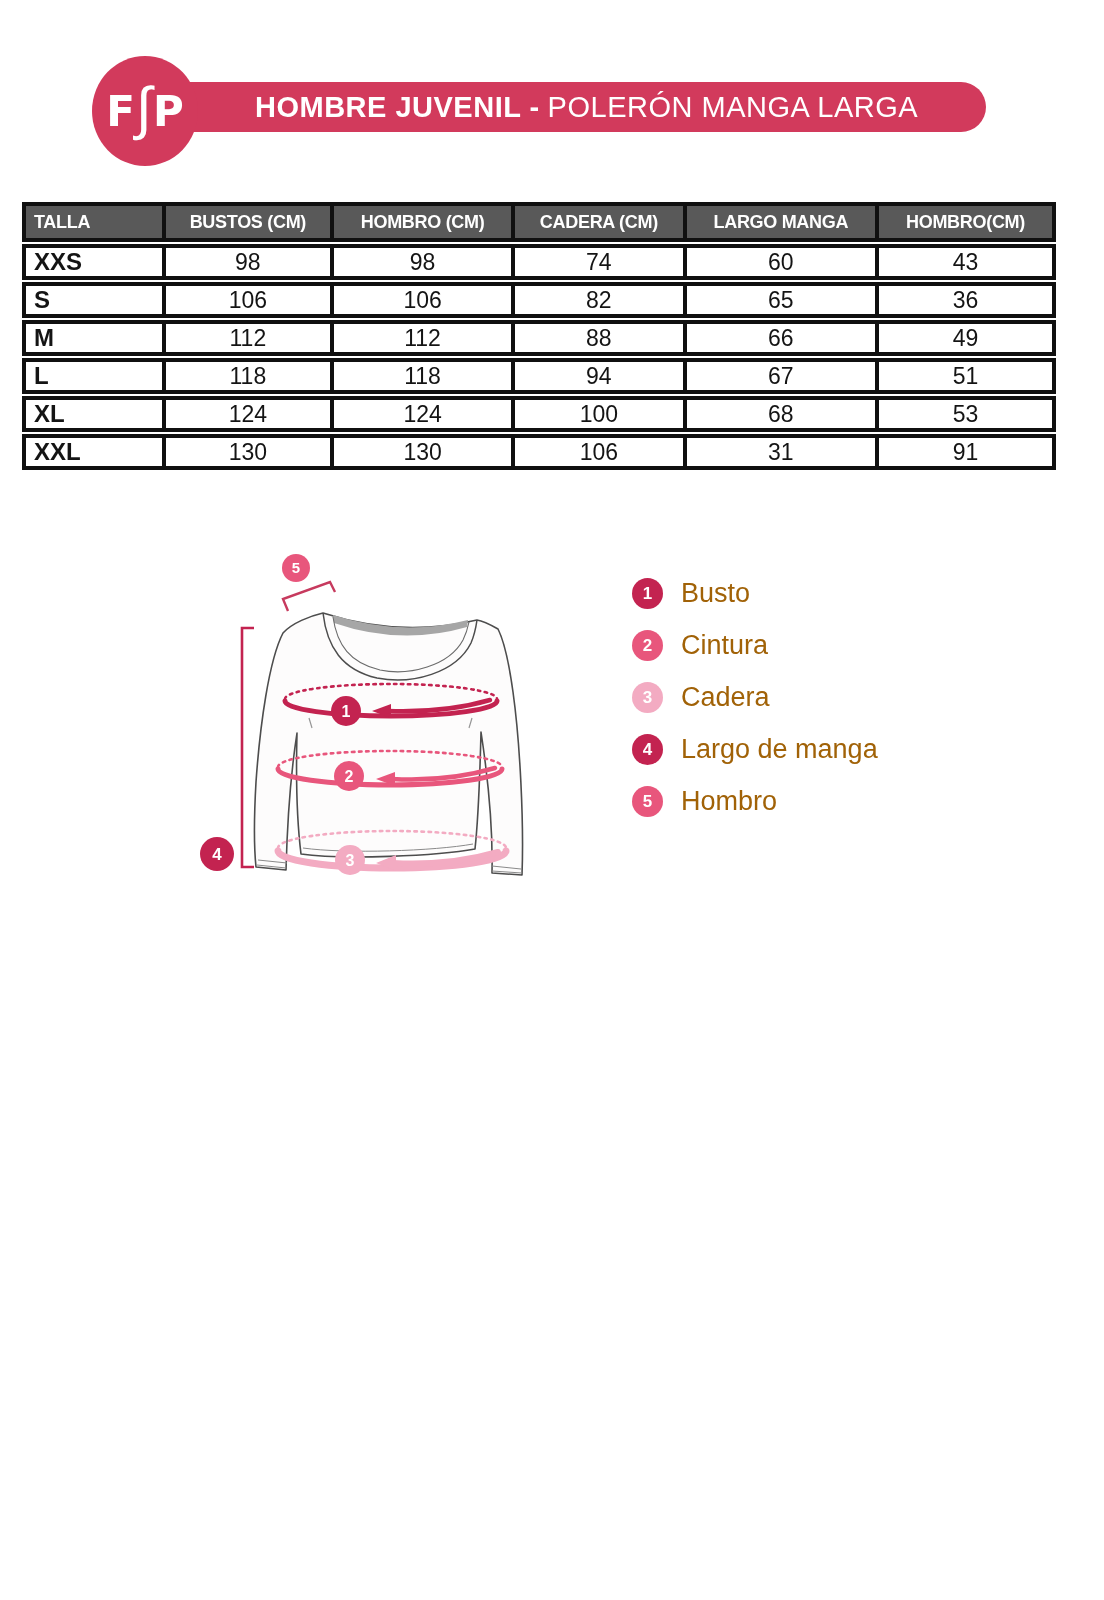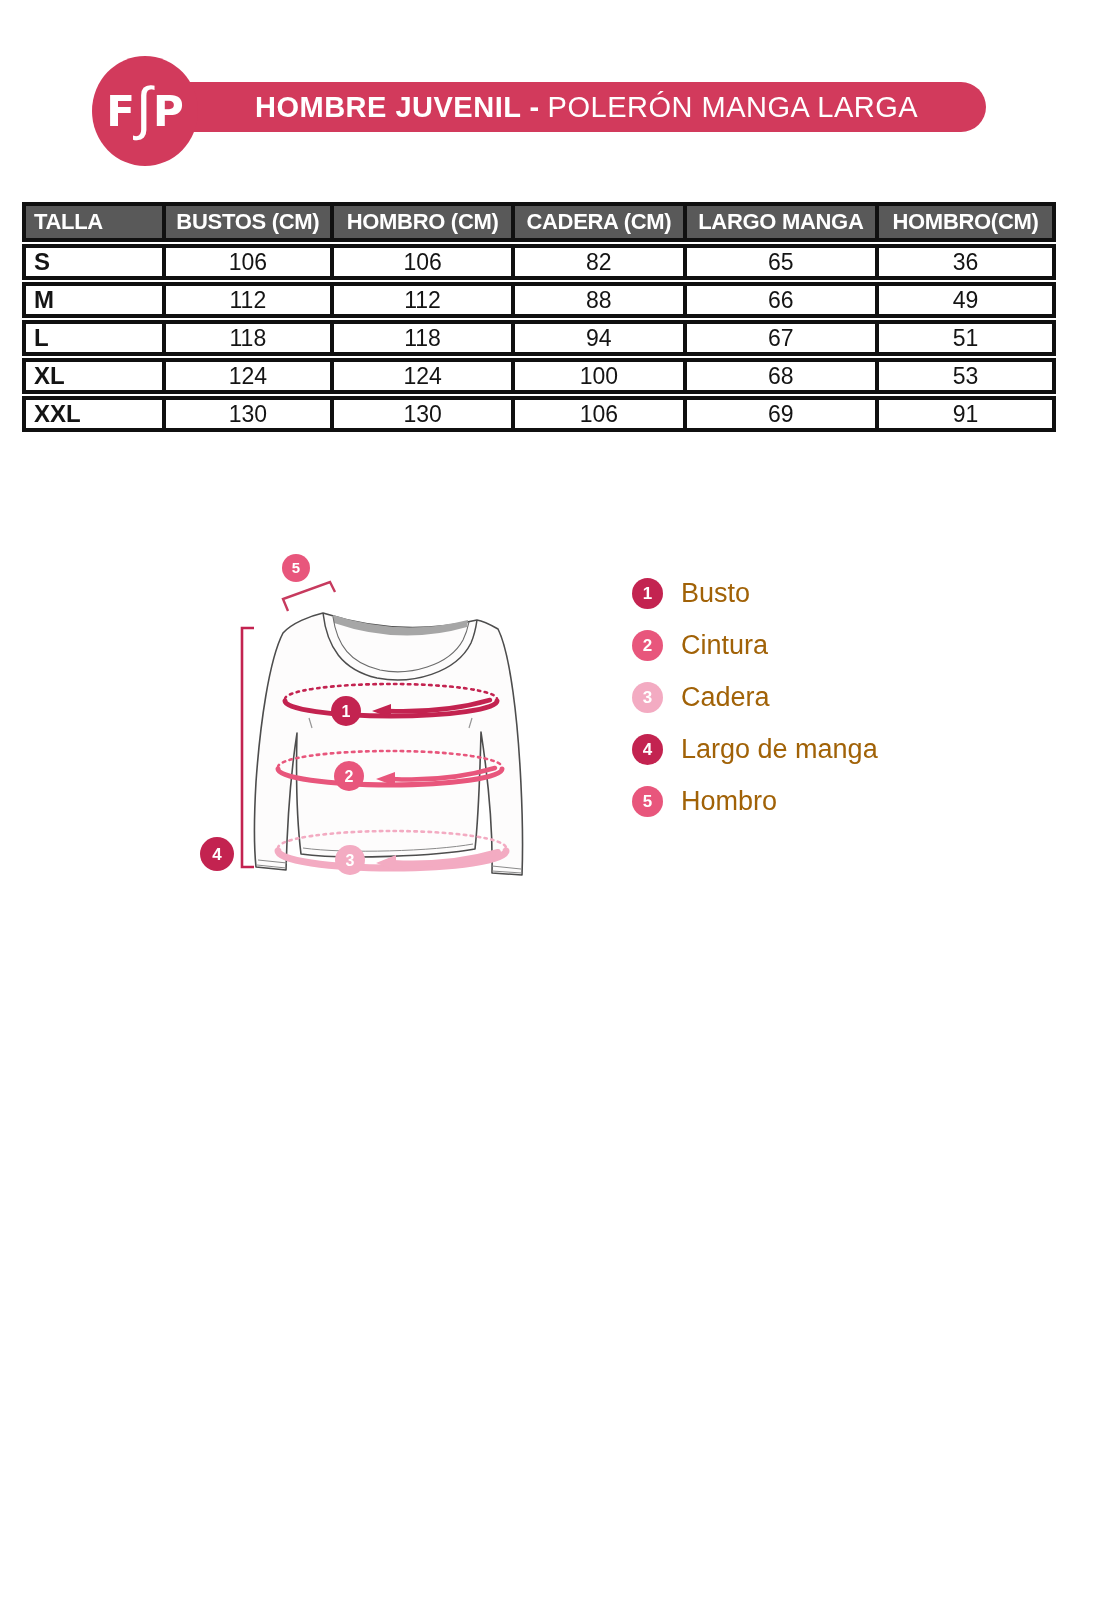--- a/index.html
+++ b/index.html
@@ -30,21 +30,21 @@
   }
   .logo-f,.logo-p{font-size:42px;font-weight:600;}
   .logo-int{font-size:58px;font-weight:300;margin:0 1px 6px 1px;line-height:1;}
 
   
   table.size{
     position:absolute;left:22px;top:200px;width:1034px;
     border-collapse:separate;border-spacing:0 2px;table-layout:fixed;
   }
   table.size th{
-    background:#595959;color:#fff;font-weight:700;font-size:22px;
+    background:#595959;color:#fff;font-weight:700;font-size:18px;
     border:4px solid #101010;border-right:none;
     height:40px;box-sizing:border-box;text-align:center;padding:0;
     letter-spacing:-.3px;
   }
   table.size th:last-child{border-right:4px solid #101010;}
   table.size th:first-child{text-align:left;padding-left:8px;}
   table.size td{
     background:#fff;color:#141414;font-size:23px;font-weight:500;
     border:4px solid #101010;border-right:none;
     height:33px;box-sizing:border-box;text-align:center;padding:0;
@@ -101,20 +101,28 @@
       <th>TALLA</th>
       <th>BUSTOS (CM)</th>
       <th>HOMBRO (CM)</th>
       <th>CADERA (CM)</th>
       <th>LARGO MANGA</th>
       <th>HOMBRO(CM)</th>
     </tr>
   </thead>
   <tbody>
     <tr>
+      <td>XXS</td>
+      <td>98</td>
+      <td>98</td>
+      <td>74</td>
+      <td>60</td>
+      <td>43</td>
+    </tr>
+    <tr>
       <td>S</td>
       <td>106</td>
       <td>106</td>
       <td>82</td>
       <td>65</td>
       <td>36</td>
     </tr>
     <tr>
       <td>M</td>
       <td>112</td>
@@ -137,21 +145,21 @@
       <td>124</td>
       <td>100</td>
       <td>68</td>
       <td>53</td>
     </tr>
     <tr>
       <td>XXL</td>
       <td>130</td>
       <td>130</td>
       <td>106</td>
-      <td>69</td>
+      <td>31</td>
       <td>91</td>
     </tr>
   </tbody>
 </table>
 
 <div class="diagram">
   <svg width="420" height="380" viewBox="0 0 420 380">
 
     <g>
       <path d="M 143,93

